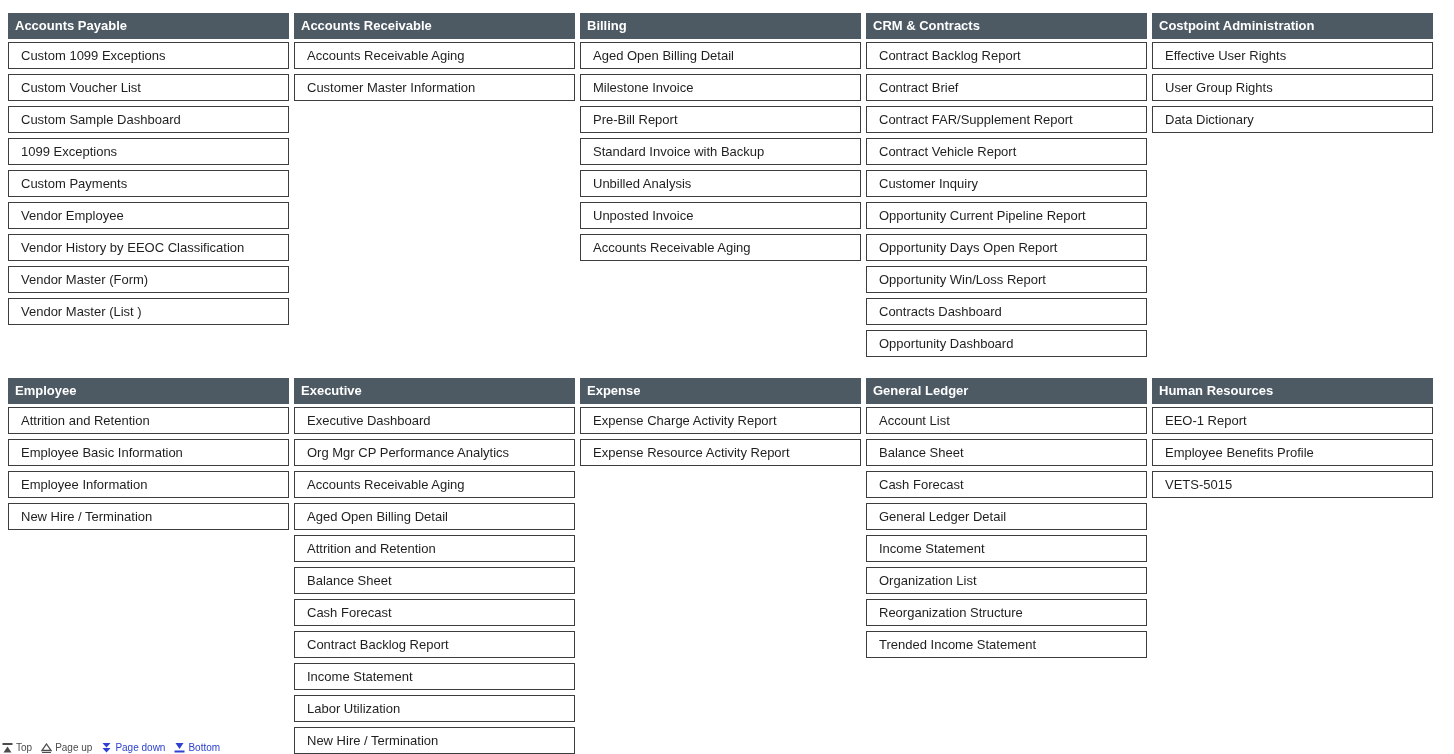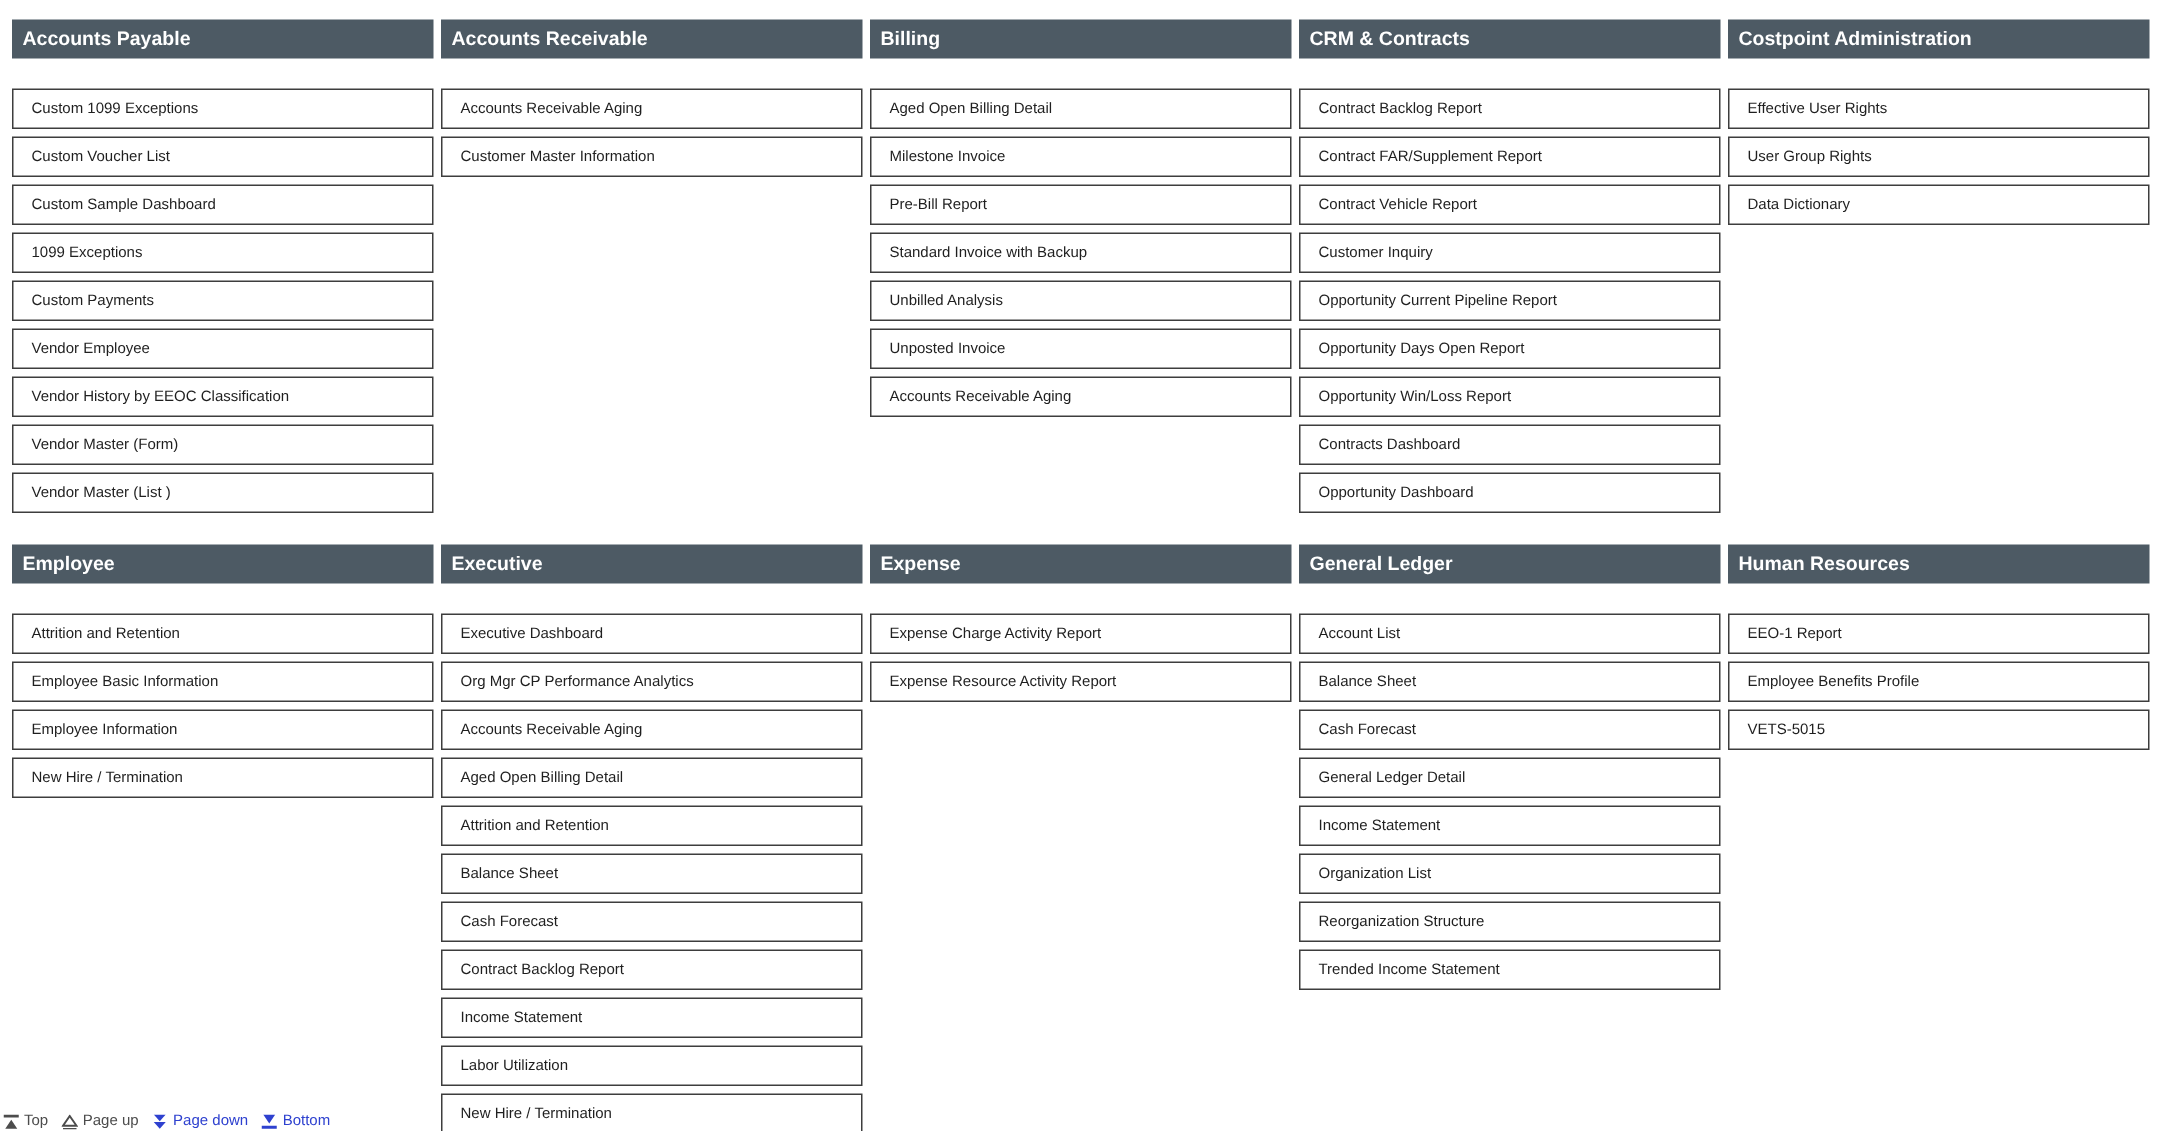--- a/index.html
+++ b/index.html
@@ -31,31 +31,31 @@
   }
   .panel { width: 281px; }
   .panel-header {
     height: 26px;
     line-height: 26px;
     background: var(--header-bg);
     color: var(--header-text);
     font-size: 13px;
     font-weight: bold;
     padding-left: 7px;
-    margin-bottom: 20px;
+    margin-bottom: 3px;
     white-space: nowrap;
     overflow: hidden;
   }
   .report-item {
     height: 27px;
     line-height: 25px;
     border: 1px solid var(--item-border);
     background: var(--item-bg);
     color: var(--item-text);
-    font-size: 10px;
+    font-size: 13px;
     padding-left: 12px;
     cursor: pointer;
     white-space: nowrap;
     overflow: hidden;
   }
   .report-item + .report-item { margin-top: 5px; }
 
   .footer-nav {
     position: fixed;
     left: 2px;
@@ -108,20 +108,21 @@
       <div class="report-item">Milestone Invoice</div>
       <div class="report-item">Pre-Bill Report</div>
       <div class="report-item">Standard Invoice with Backup</div>
       <div class="report-item">Unbilled Analysis</div>
       <div class="report-item">Unposted Invoice</div>
       <div class="report-item">Accounts Receivable Aging</div>
     </div>
     <div class="panel">
       <div class="panel-header">CRM &amp; Contracts</div>
       <div class="report-item">Contract Backlog Report</div>
+      <div class="report-item">Contract Brief</div>
       <div class="report-item">Contract FAR/Supplement Report</div>
       <div class="report-item">Contract Vehicle Report</div>
       <div class="report-item">Customer Inquiry</div>
       <div class="report-item">Opportunity Current Pipeline Report</div>
       <div class="report-item">Opportunity Days Open Report</div>
       <div class="report-item">Opportunity Win/Loss Report</div>
       <div class="report-item">Contracts Dashboard</div>
       <div class="report-item">Opportunity Dashboard</div>
     </div>
     <div class="panel">

